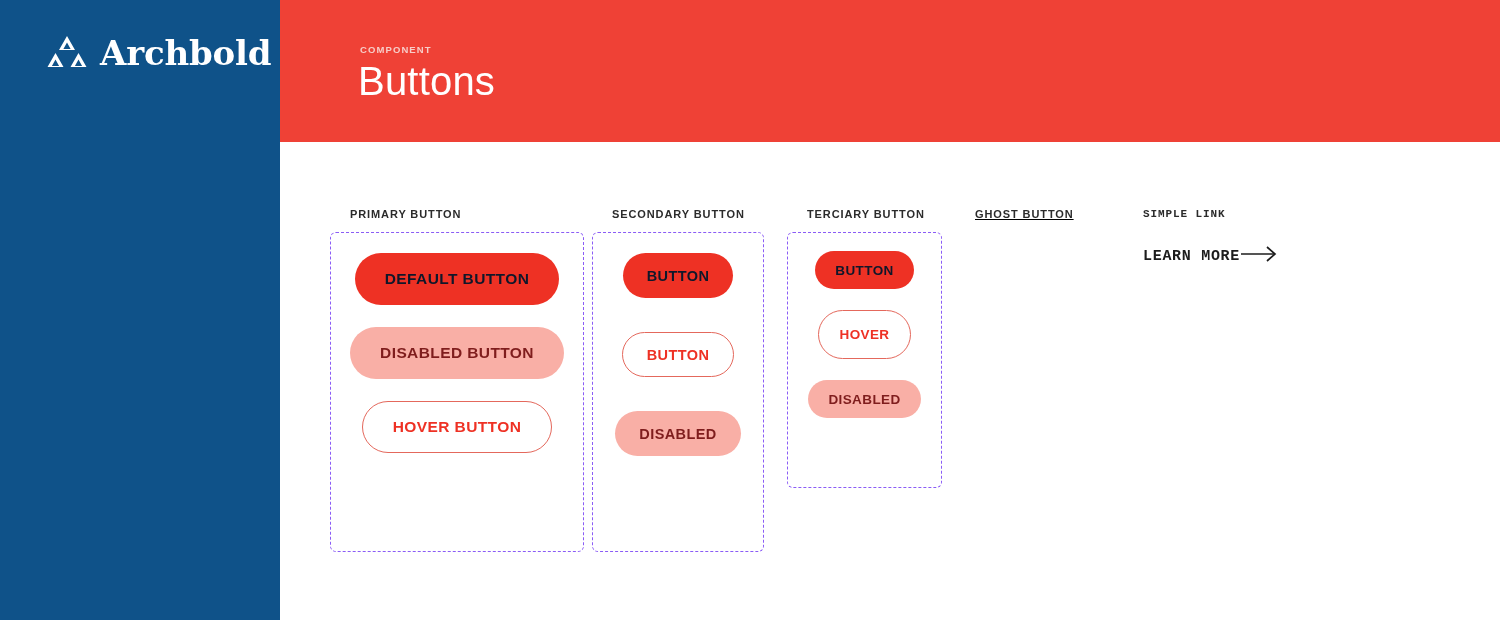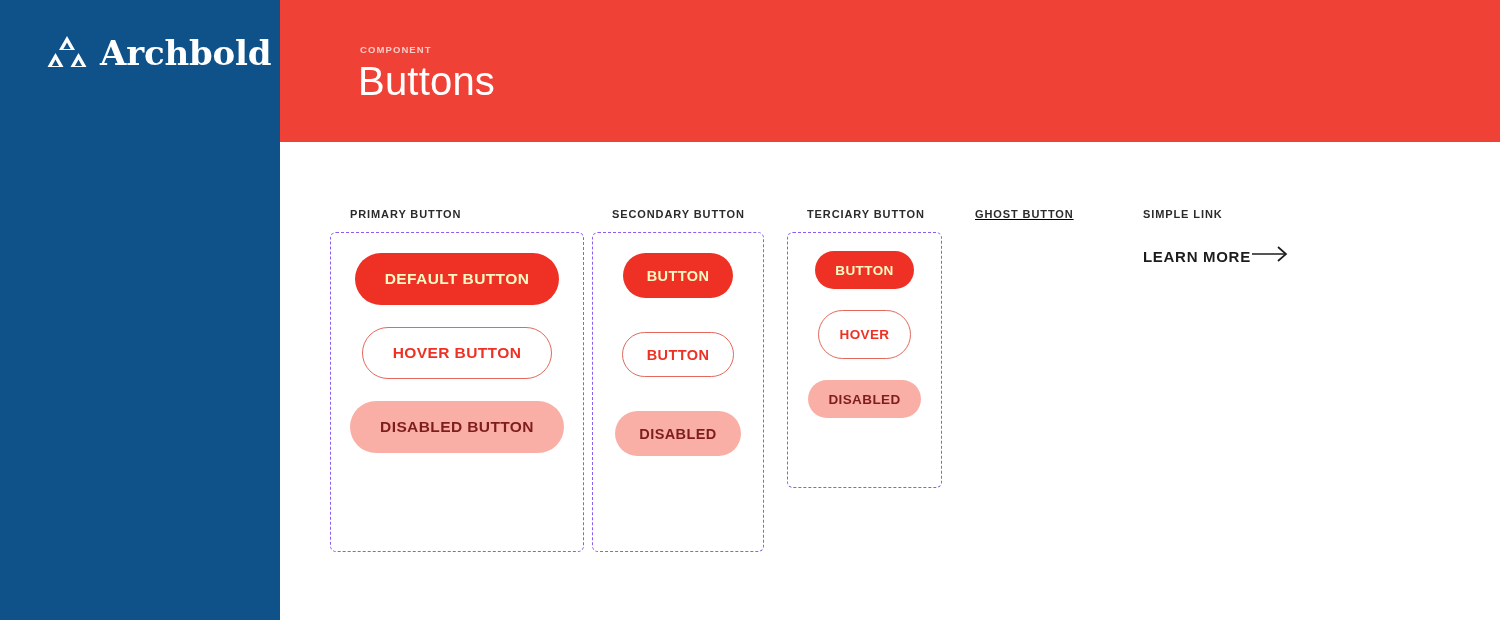--- a/index.html
+++ b/index.html
@@ -115,21 +115,21 @@
     box-sizing: border-box;
     display: flex;
     flex-direction: column;
     align-items: center;
   }
 
   .col-primary   { width: 262px; }
   .col-secondary { width: 195px; }
   .col-tertiary  { width: 168px; }
   .col-ghost     { width: 168px; text-decoration: underline; }
-  .col-link      { width: 250px; }
+  .col-link      { width: 250px; font-family: Liberation Mono, monospace; }
 
   .col-primary   .dashbox { width: 254px; height: 320px; padding-top: 20px; }
   .col-secondary .dashbox { width: 172px; height: 320px; padding-top: 20px; }
   .col-tertiary  .dashbox { width: 155px; height: 256px; padding-top: 18px; }
 
   
   .btn {
     border: none;
     border-radius: 999px;
     font-family: "Liberation Sans", sans-serif;
@@ -137,21 +137,21 @@
     letter-spacing: 0.4px;
     text-transform: uppercase;
     white-space: nowrap;
     box-sizing: border-box;
     display: inline-flex;
     align-items: center;
     justify-content: center;
     cursor: pointer;
     padding: 0;
   }
-  .btn-filled   { background: #EE3124; color: #fef9c3; }
+  .btn-filled   { background: #EE3124; color: #0f172a; }
   .btn-outline  { background: #ffffff; color: #EE3124; border: 1.3px solid #E4685C; }
   .btn-disabled { background: #F9AFA6; color: #7f1d1d; cursor: default; }
 
   
   .size-lg { height: 52px; font-size: 15.5px; padding: 0 30px; margin-bottom: 22px; }
   
   .size-md { height: 45px; font-size: 14.5px; padding: 0 24px; margin-bottom: 34px; }
   
   .size-sm { height: 38px; font-size: 13.5px; padding: 0 20px; margin-bottom: 21px; }
 
@@ -205,22 +205,22 @@
     </div>
   </div>
 
   <div class="content">
     <div class="columns">
 
       <div class="col-primary">
         <div class="col-label">PRIMARY BUTTON</div>
         <div class="dashbox">
           <button class="btn btn-filled size-lg">DEFAULT BUTTON</button>
+          <button class="btn btn-disabled size-lg">DISABLED BUTTON</button>
           <button class="btn btn-outline size-lg">HOVER BUTTON</button>
-          <button class="btn btn-disabled size-lg">DISABLED BUTTON</button>
         </div>
       </div>
 
       <div class="col-secondary">
         <div class="col-label">SECONDARY BUTTON</div>
         <div class="dashbox">
           <button class="btn btn-filled size-md">BUTTON</button>
           <button class="btn btn-outline size-md">BUTTON</button>
           <button class="btn btn-disabled size-md">DISABLED</button>
         </div>

